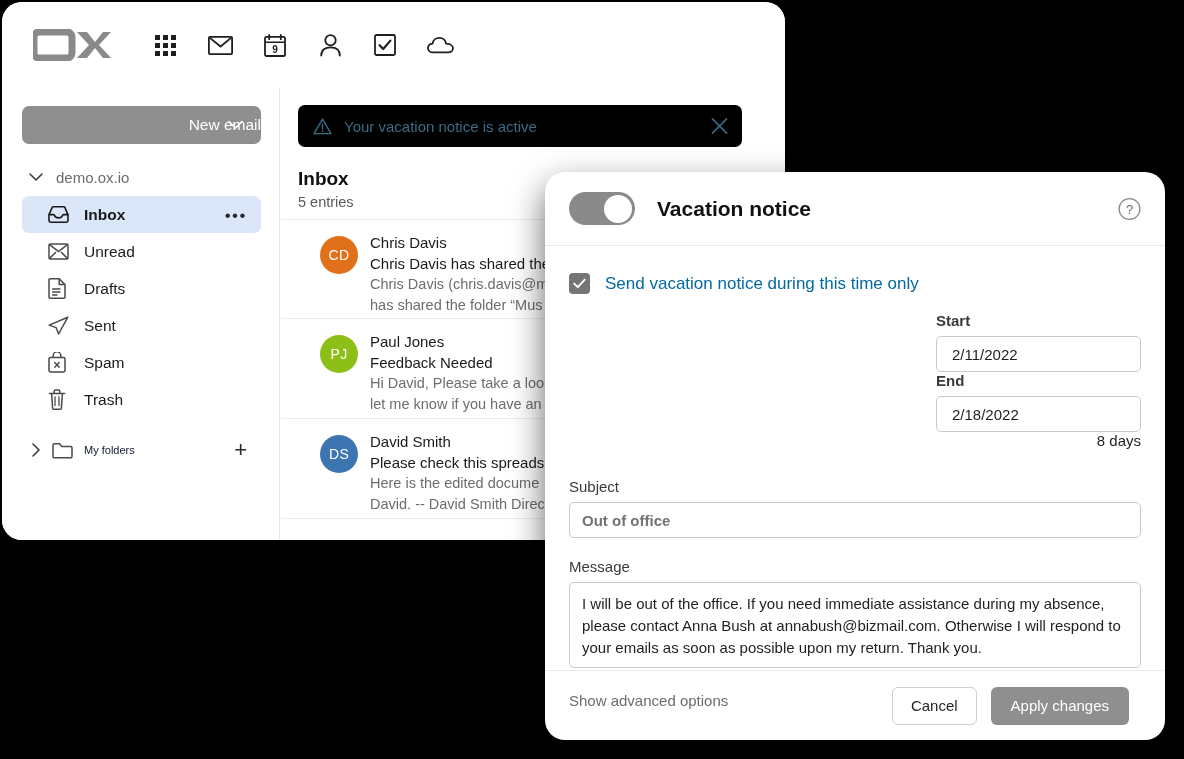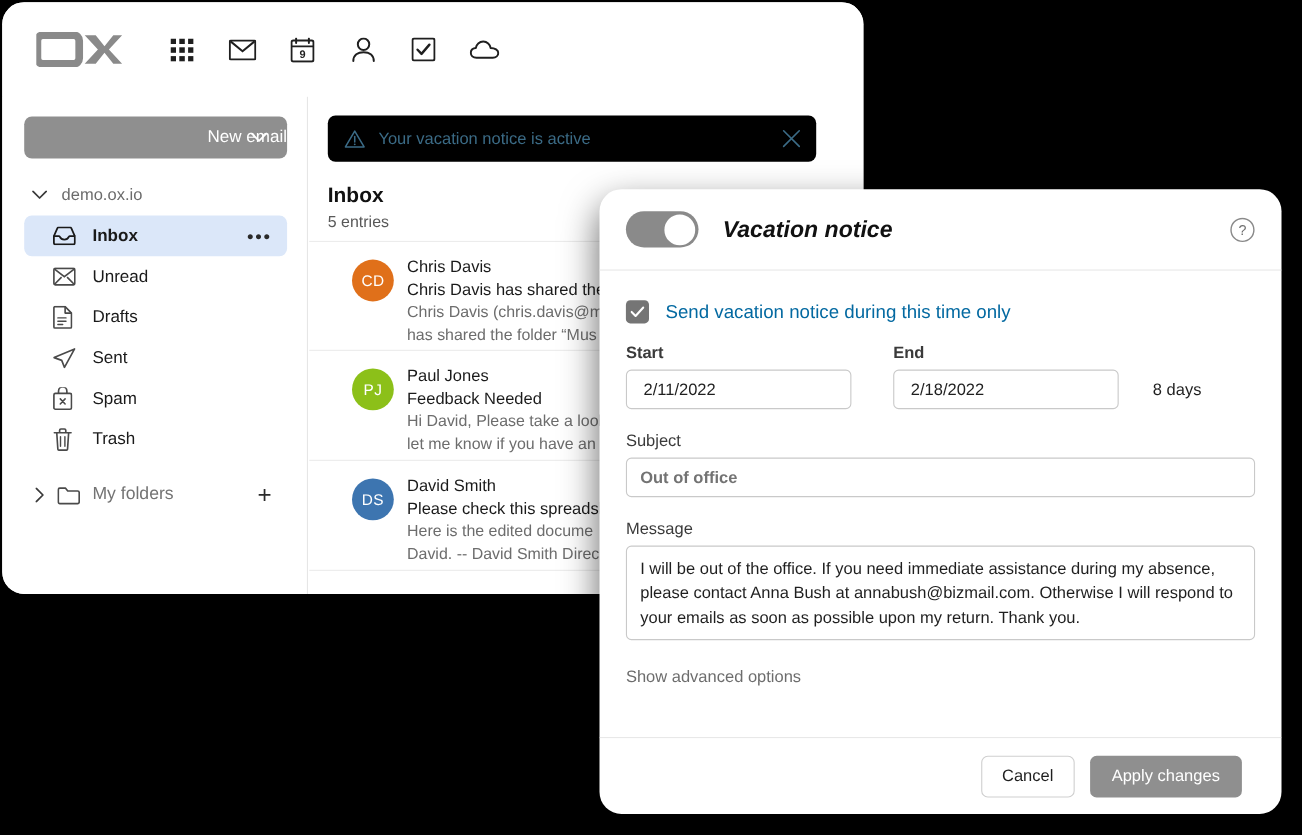--- a/index.html
+++ b/index.html
@@ -176,22 +176,22 @@
     align-items: center;
     justify-content: center;
   }
   #myfolders-row .mf-icon {
     width: 24px;
     display: flex;
     align-items: center;
     justify-content: center;
   }
   #myfolders-row .mf-label {
-    font-size: 16px;
-    color: #737373;
+    font-size: 11px;
+    color: #0f172a;
     margin-left: 10px;
   }
   #myfolders-add {
     position: absolute;
     right: 14px;
     top: 50%;
     transform: translateY(-50%);
     color: #2a2a2a;
     font-size: 22px;
     line-height: 1;
@@ -345,21 +345,20 @@
     width: 28px;
     height: 28px;
     border-radius: 50%;
     background: #ffffff;
   }
   #dlg-title {
     margin-left: 22px;
     font-size: 21px;
     font-weight: bold;
     color: #111111;
-    font-style: italic;
   }
   #dlg-help {
     position: absolute;
     right: 24px;
     top: 50%;
     transform: translateY(-50%);
     cursor: pointer;
     display: flex;
   }
 
@@ -389,20 +388,21 @@
     margin-left: 15px;
     font-size: 17px;
     color: #0369a1;
   }
 
   #date-row {
     position: relative;
     margin-top: 18px;
     display: flex;
     align-items: flex-end;
+    flex-direction: column;
   }
   .date-field { position: relative; }
   .fld-label {
     font-size: 15px;
     color: #3a3a3a;
     font-weight: bold;
     display: block;
     margin-bottom: 7px;
   }
   .date-input {

